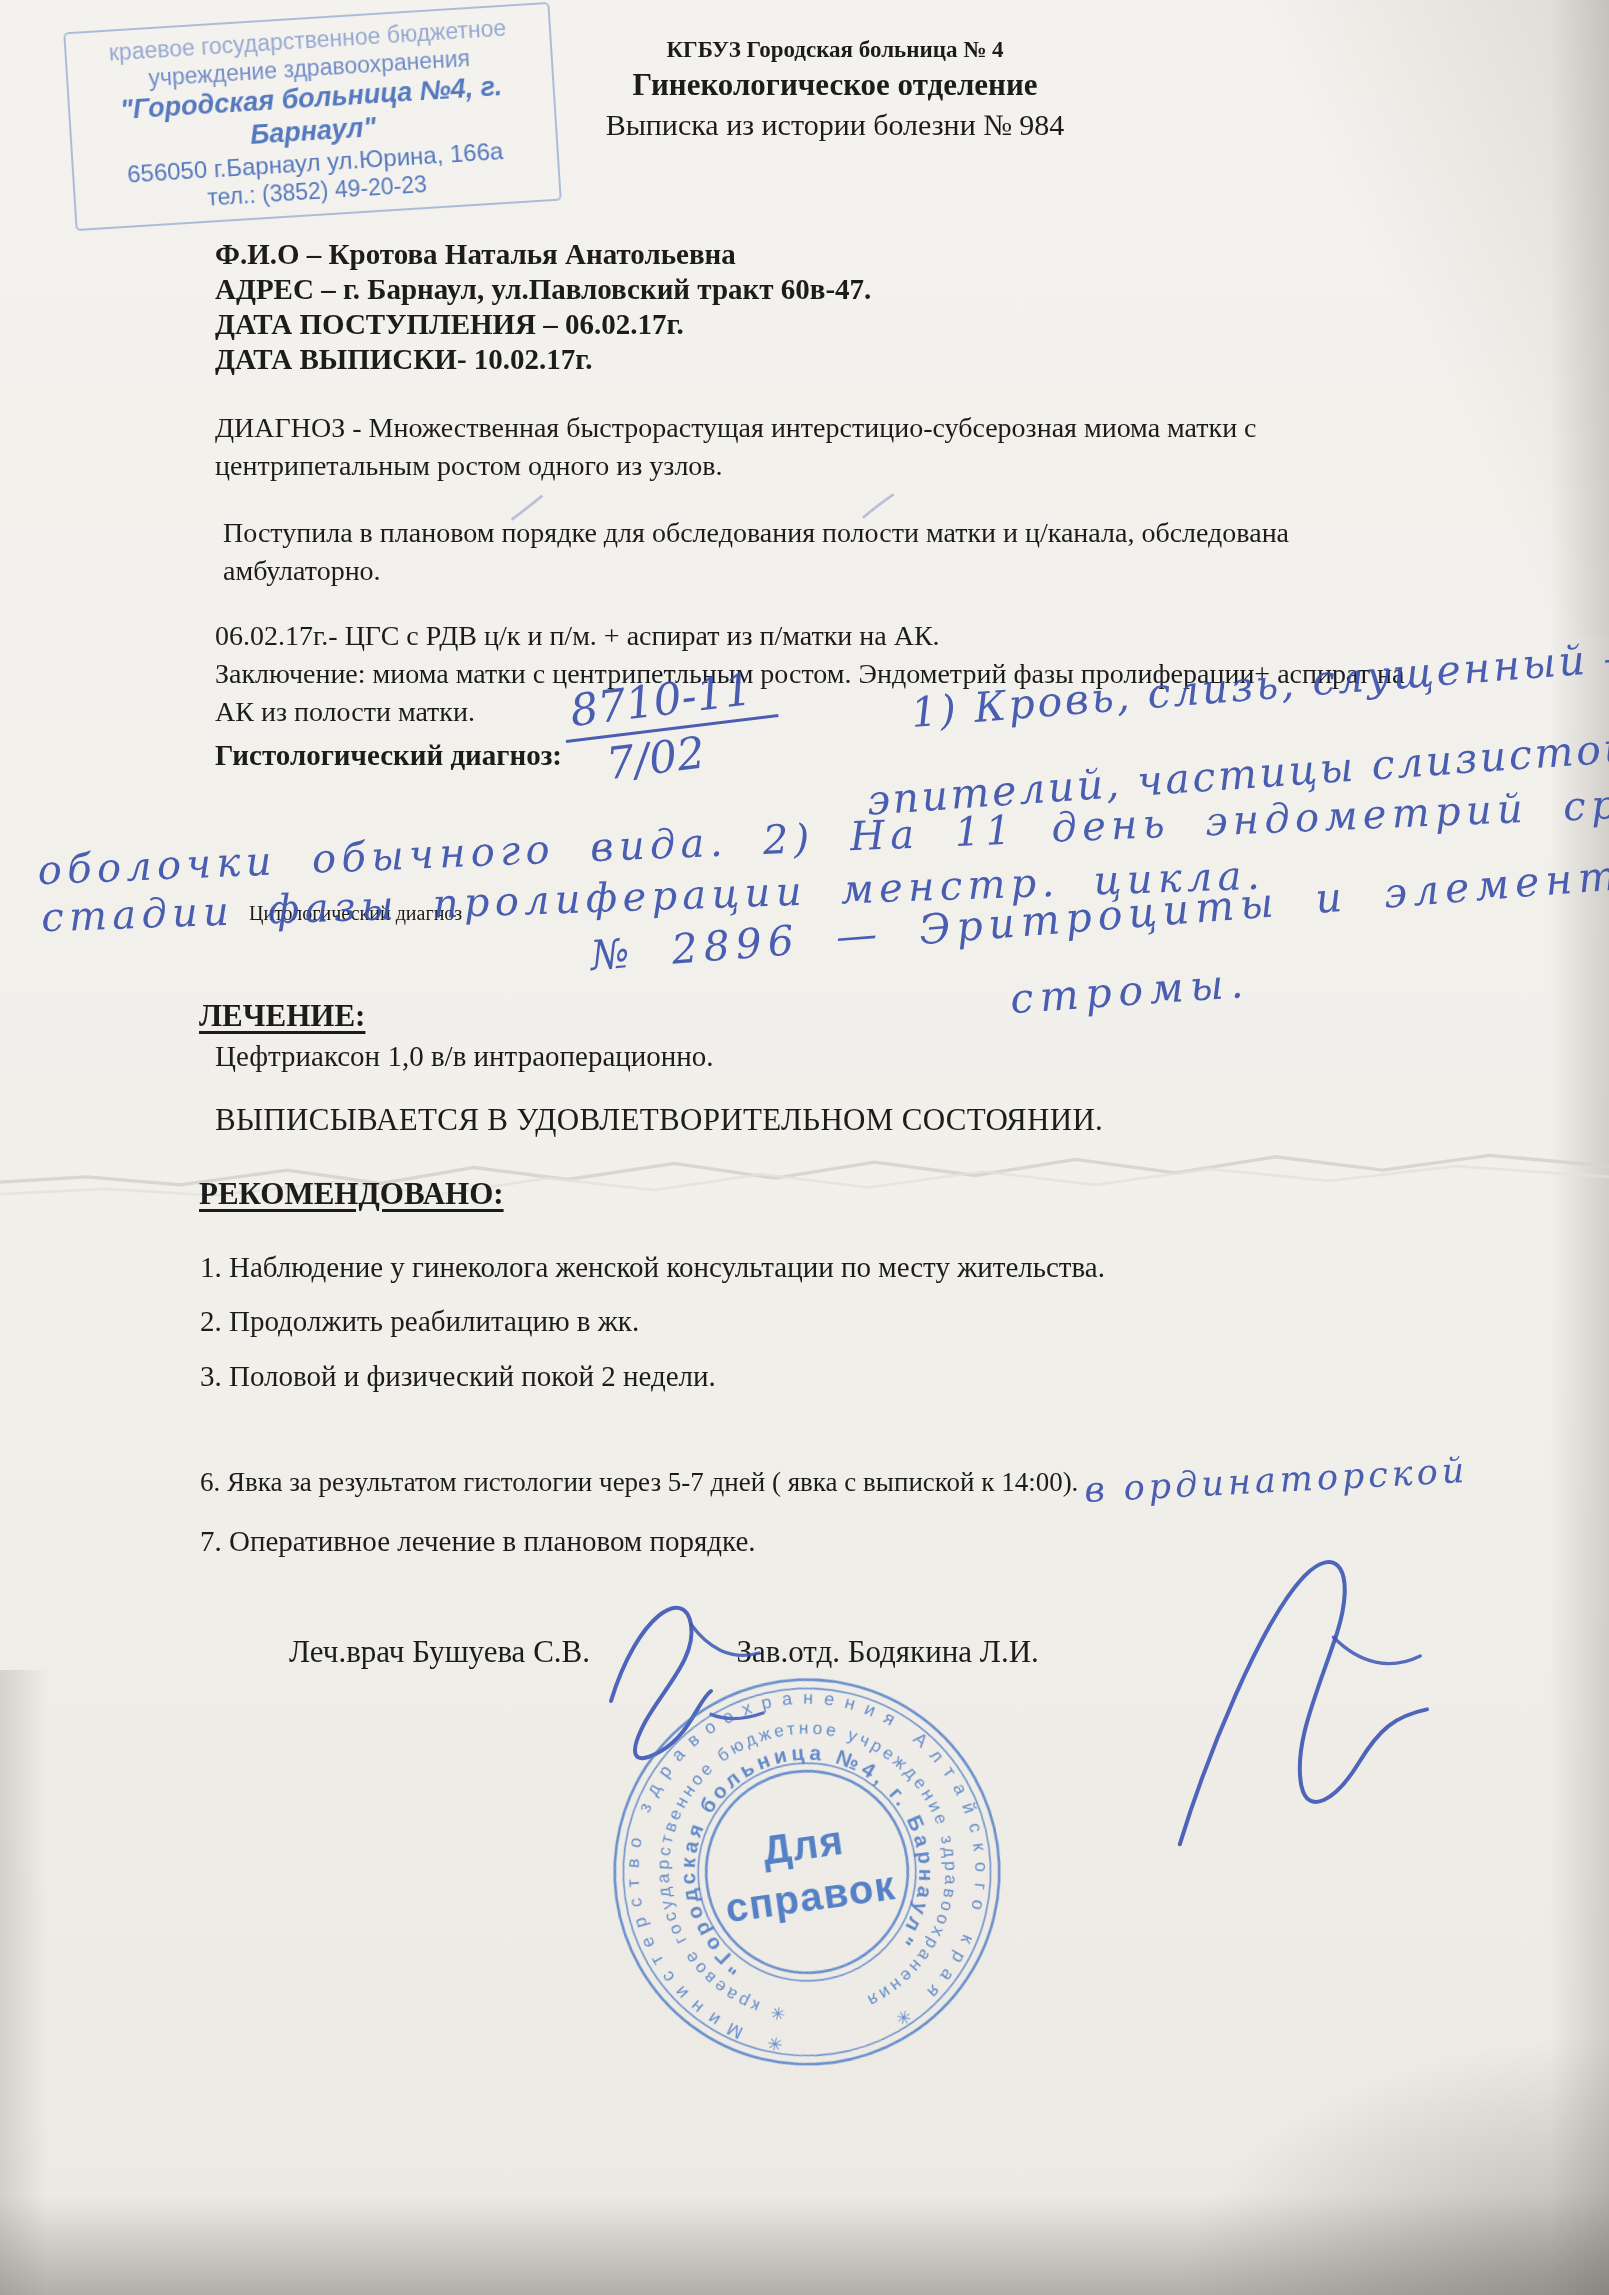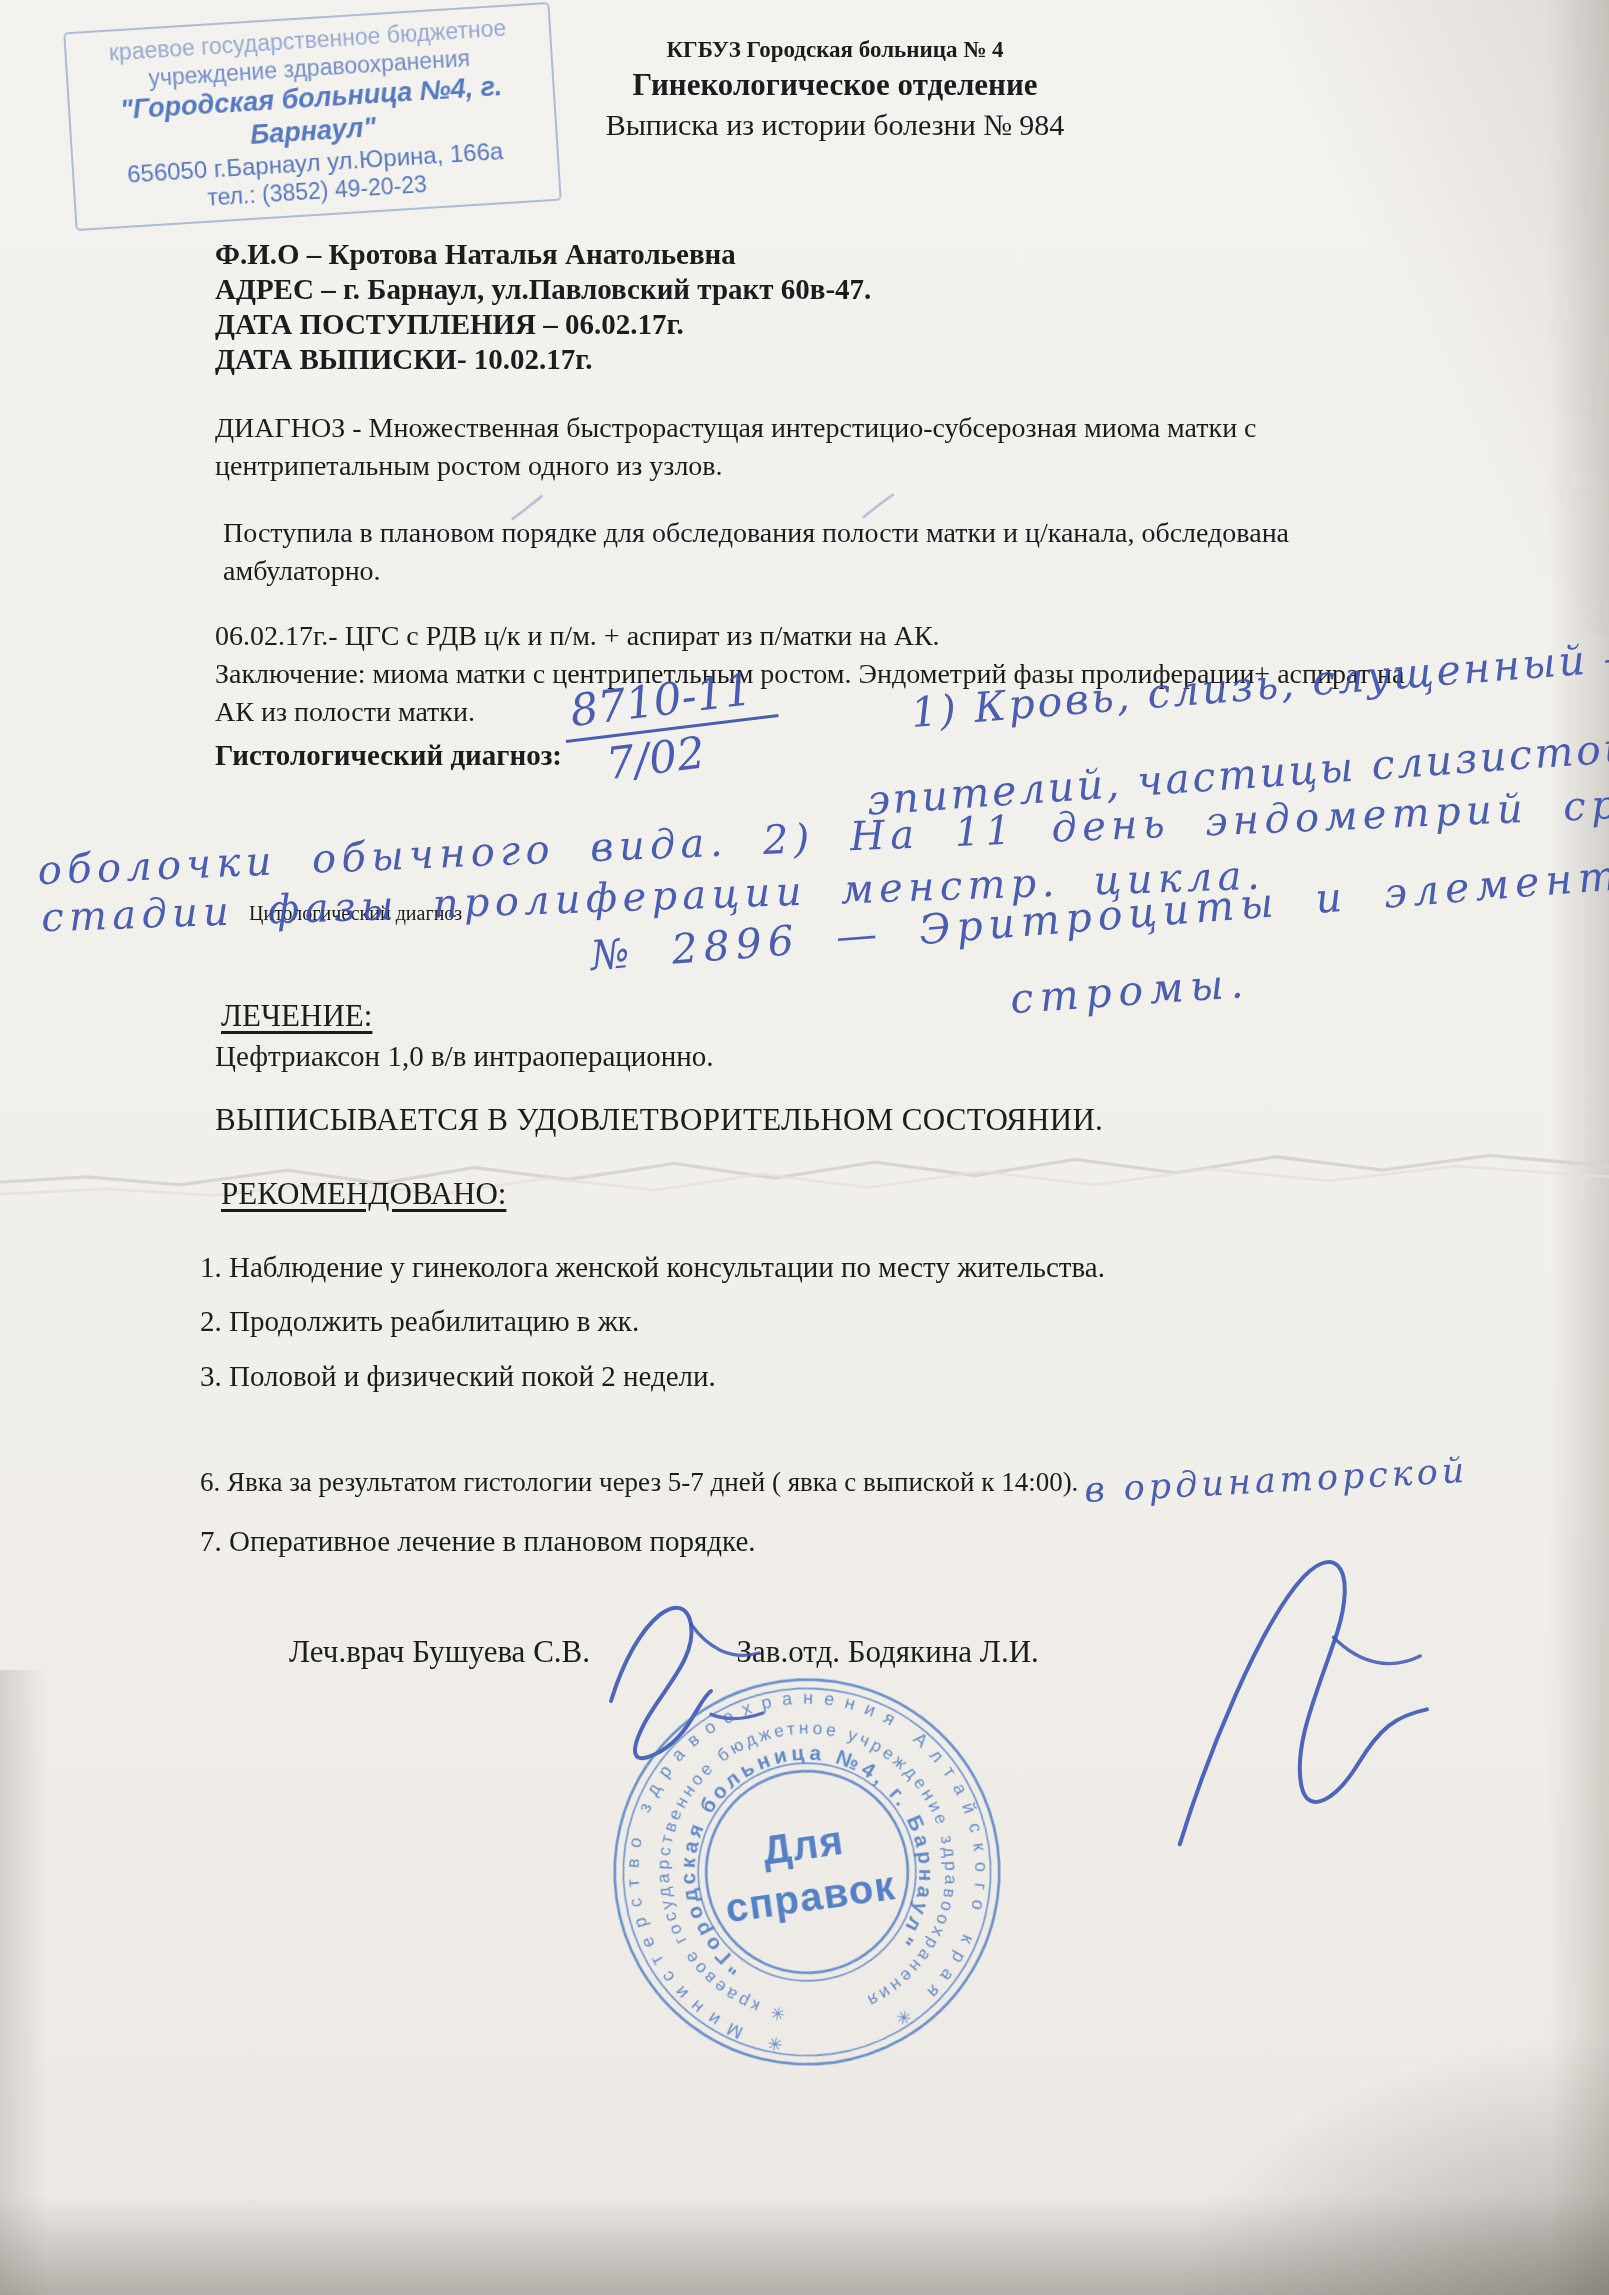--- a/index.html
+++ b/index.html
@@ -38,21 +38,21 @@
   .h-l3{font-size:30px;}
 
   
   .patient{position:absolute;left:215px;top:211px;font-weight:bold;font-size:29px;line-height:35px;margin-top:26px;}
   .para{position:absolute;font-weight:normal;font-size:28px;line-height:38px;}
   .diagnosis{left:215px;top:409px;width:1209px;}
   .course{left:215px;top:514px;width:1229px;margin-left:8px;}
   .procedure{left:215px;top:617px;width:1216px;}
   .label-hist{position:absolute;left:215px;top:739px;font-weight:bold;font-size:29px;}
   .label-cyto{position:absolute;left:215px;top:902px;font-weight:normal;font-size:20px;margin-left:34px;}
-  .heading-u{position:absolute;left:221px;font-weight:normal;font-size:31px;
+  .heading-u{position:absolute;left:199px;font-weight:bold;font-size:31px;
     text-decoration:underline;text-decoration-thickness:2.7px;text-underline-offset:5.3px;}
   .treat-head{top:998px;}
   .treat-line{position:absolute;left:215px;top:1040px;font-size:29px;}
   .state-line{position:absolute;left:215px;top:1102px;font-size:31px;letter-spacing:0.3px;}
   .rec-head{top:1176px;}
   .rec-item{position:absolute;left:200px;font-size:29px;white-space:nowrap;}
   .sig-row{position:absolute;left:289px;top:1634px;font-size:31px;white-space:nowrap;}
   .sig-gap{display:inline-block;width:131px;}
 
   

